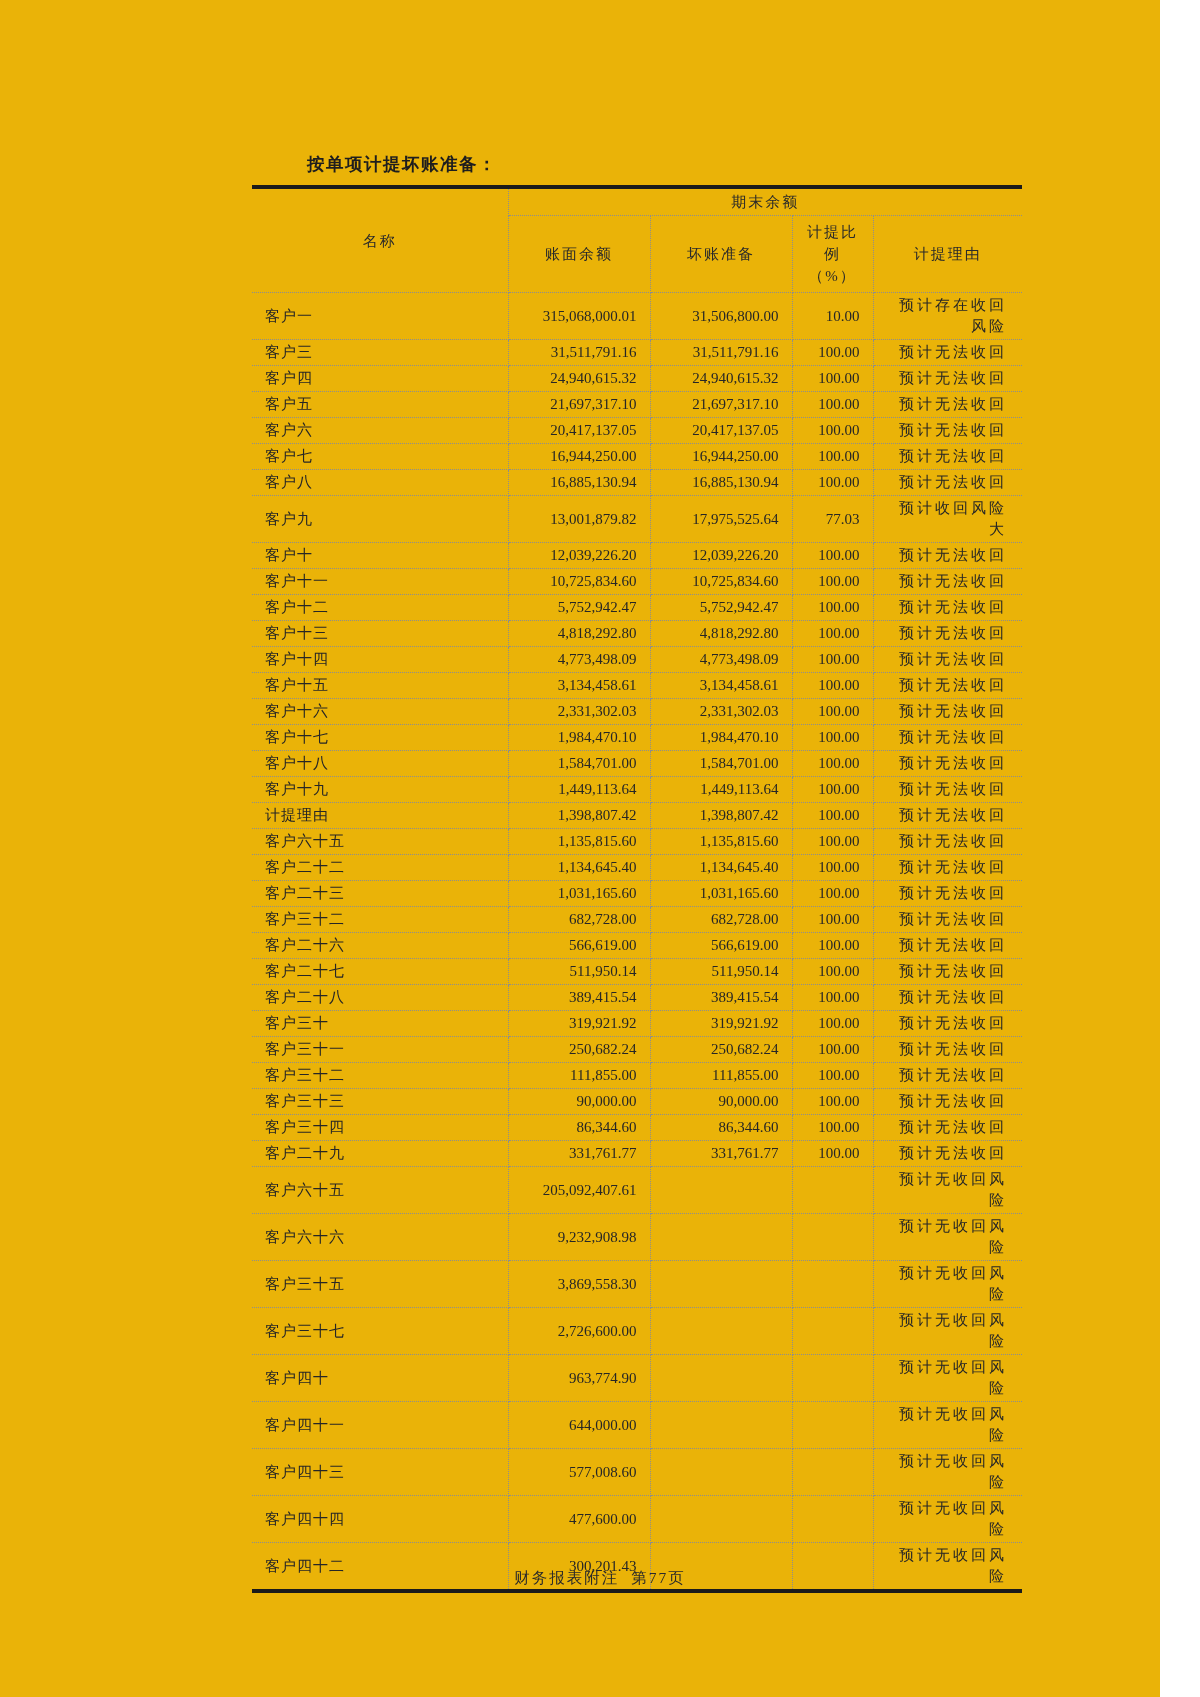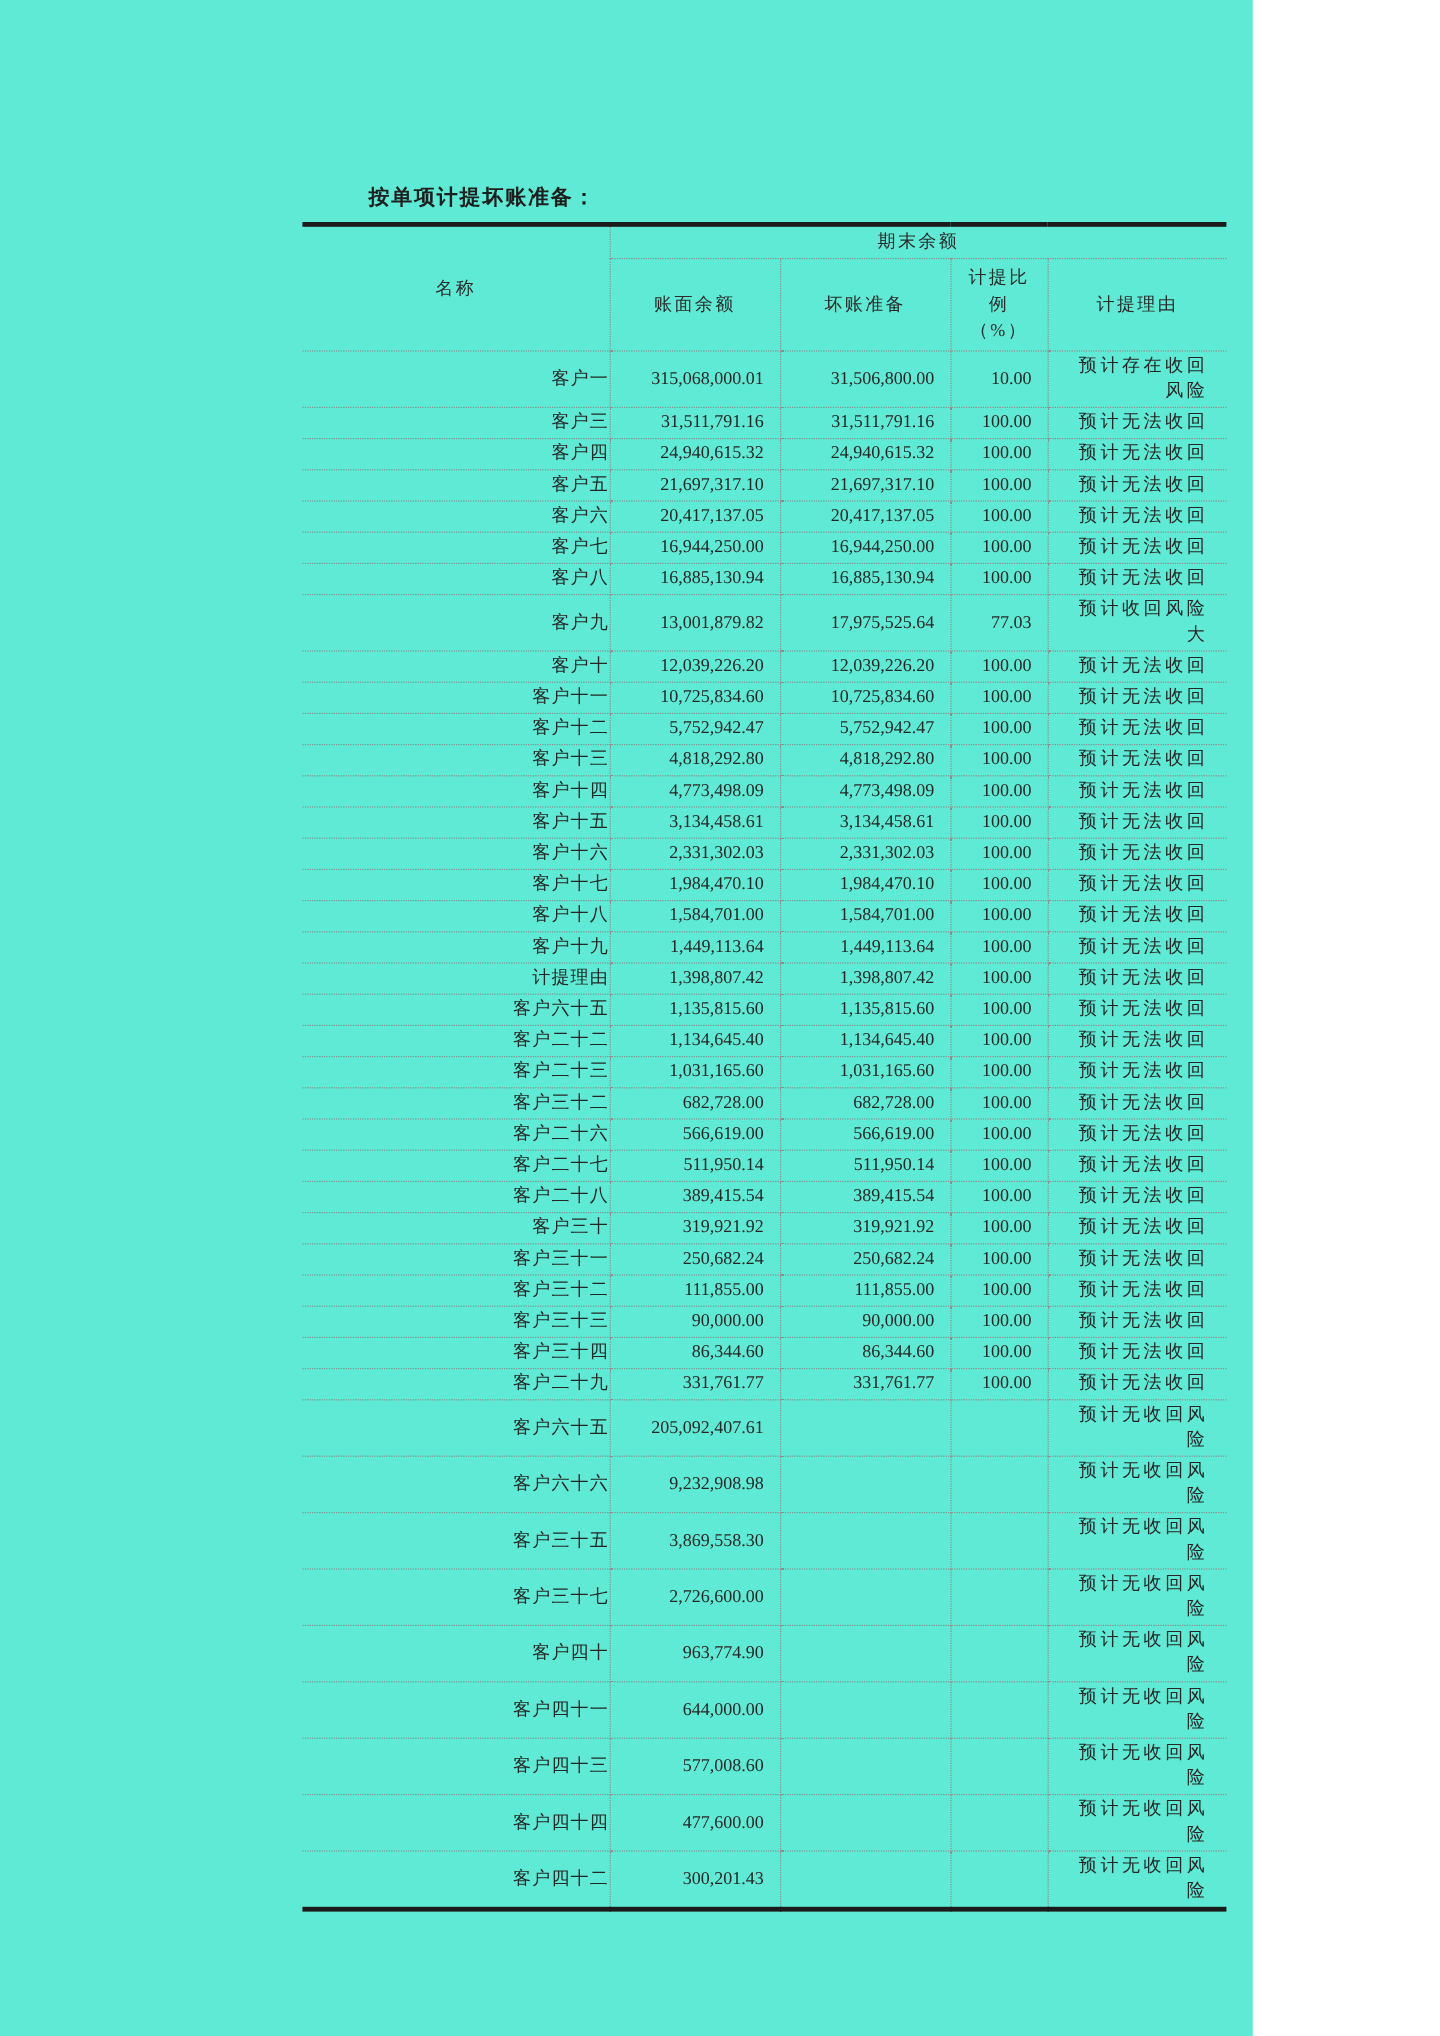--- a/index.html
+++ b/index.html
@@ -7,23 +7,23 @@
     padding: 0;
     width: 1200px;
     height: 1697px;
     background: #ffffff;
     font-family: "Liberation Serif", "DejaVu Serif", serif;
     color: #242424;
     overflow: hidden;
   }
   .page {
     position: relative;
-    width: 1044px;
+    width: 1160px;
     height: 1697px;
-    background: #5eead4;
+    background: #eab308;
   }
   .section-title {
     position: absolute;
     left: 307px;
     top: 152px;
     font-size: 17.5px;
     font-weight: bold;
     letter-spacing: 1.5px;
     color: #1e1e1e;
     white-space: nowrap;
@@ -65,21 +65,21 @@
 
   td {
     vertical-align: middle;
     line-height: 21px;
     padding: 2px 0;
     color: #262626;
   }
   tbody td:not(:last-child) { border-right: 1px dotted #8d8d8d; }
   tbody tr:not(:last-child) td { border-bottom: 1px dotted #8d8d8d; }
 
-  td.cell-name   { text-align: right;  padding-left: 13px; letter-spacing: 1px; }
+  td.cell-name   { text-align: left;  padding-left: 13px; letter-spacing: 1px; }
   td.cell-num    { text-align: right; padding-right: 13px; }
   td.cell-reason { text-align: right;  padding: 2px 15px 2px 12px; letter-spacing: 3px; }
 
   .page-footer {
     position: absolute;
     left: 0;
     top: 1568px;
     width: 1200px;
     text-align: center;
     font-size: 15.5px;
@@ -403,14 +403,15 @@
         <tr>
           <td class="cell-name">客户四十二</td>
           <td class="cell-num">300,201.43</td>
           <td class="cell-num"></td>
           <td class="cell-num"></td>
           <td class="cell-reason">预计无收回风险</td>
         </tr>
       </tbody>
   </table>
 
+  <div class="page-footer">财务报表附注 第77页</div>
 
 </div>
 
 </body></html>

